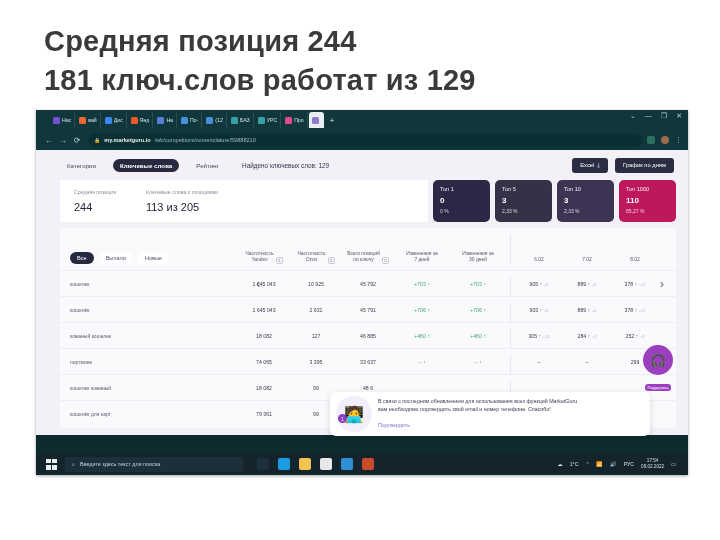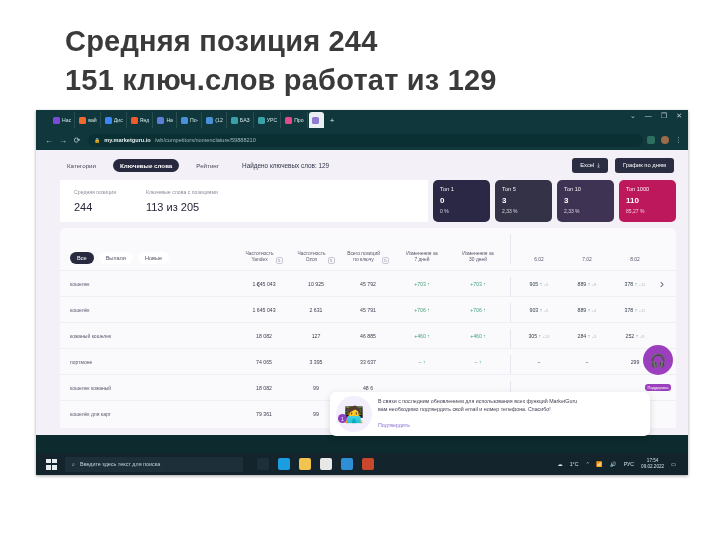--- a/index.html
+++ b/index.html
@@ -11,21 +11,21 @@
   }
   .slide { position: relative; width: 720px; height: 540px; background: #fff; }
 
   
   .title-block {
     position: absolute; left: 44px; top: 22px; width: 660px;
     color: #3a3a3a;
     font-size: 29px; font-weight: bold; line-height: 1.35;
     letter-spacing: .2px;
   }
-  .title-line { white-space: nowrap; margin-left: 21px; }
+  .title-line { white-space: nowrap; }
 
   
   .shot {
     position: absolute; left: 36px; top: 110px;
     width: 652px; height: 365px;
     background: #0d2b2e;
     overflow: hidden;
     box-shadow: 0 1px 3px rgba(0,0,0,.35);
   }
 
@@ -134,21 +134,21 @@
   .tray { margin-left: auto; display: flex; align-items: center; gap: 7px; color: #d4e0e5; font-size: 5.2px; padding-right: 6px; }
   .clock { text-align: center; line-height: 1.25; font-size: 4.6px; }
 </style>
 </head>
 <body>
 
 <div class="slide">
 
   <div class="title-block">
     <div class="title-line">Средняя позиция 244</div>
-    <div class="title-line">151 ключ.слов работат из 129</div>
+    <div class="title-line">181 ключ.слов работат из 129</div>
   </div>
 
   <div class="shot">
 
     <div class="chrome">
       <div class="tabstrip" id="tabstrip">
           <div class="tab">
             <span class="fav" style="background:#7b4bd6"></span>
             <span class="tab-lbl">Нас</span>
           </div>

